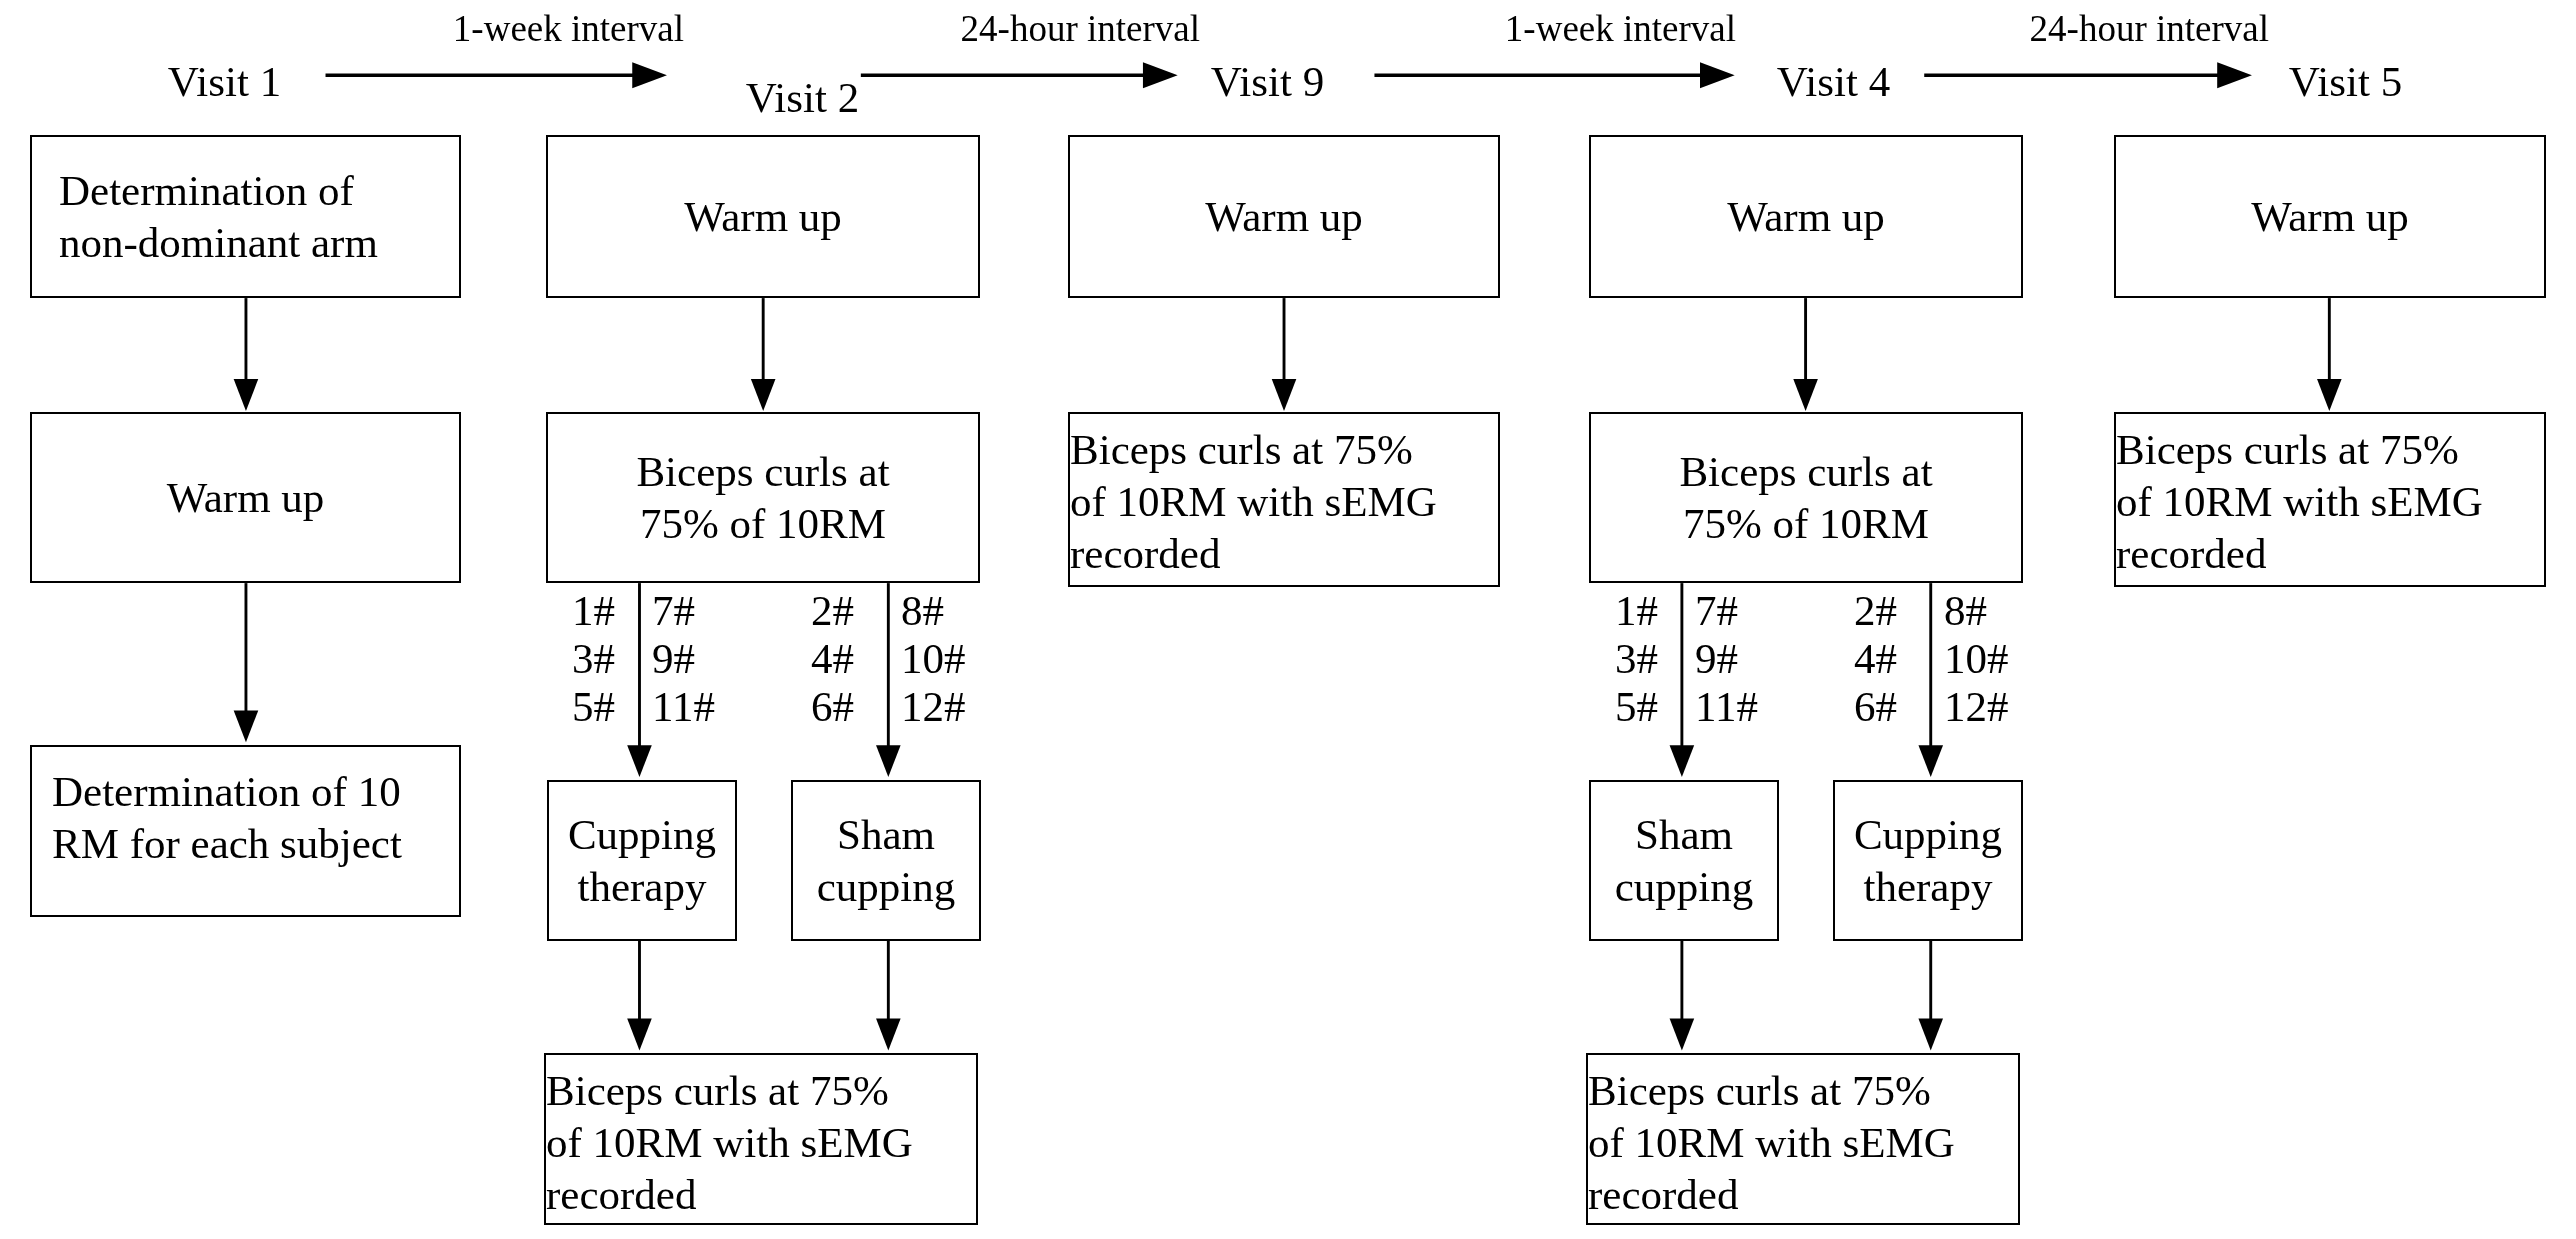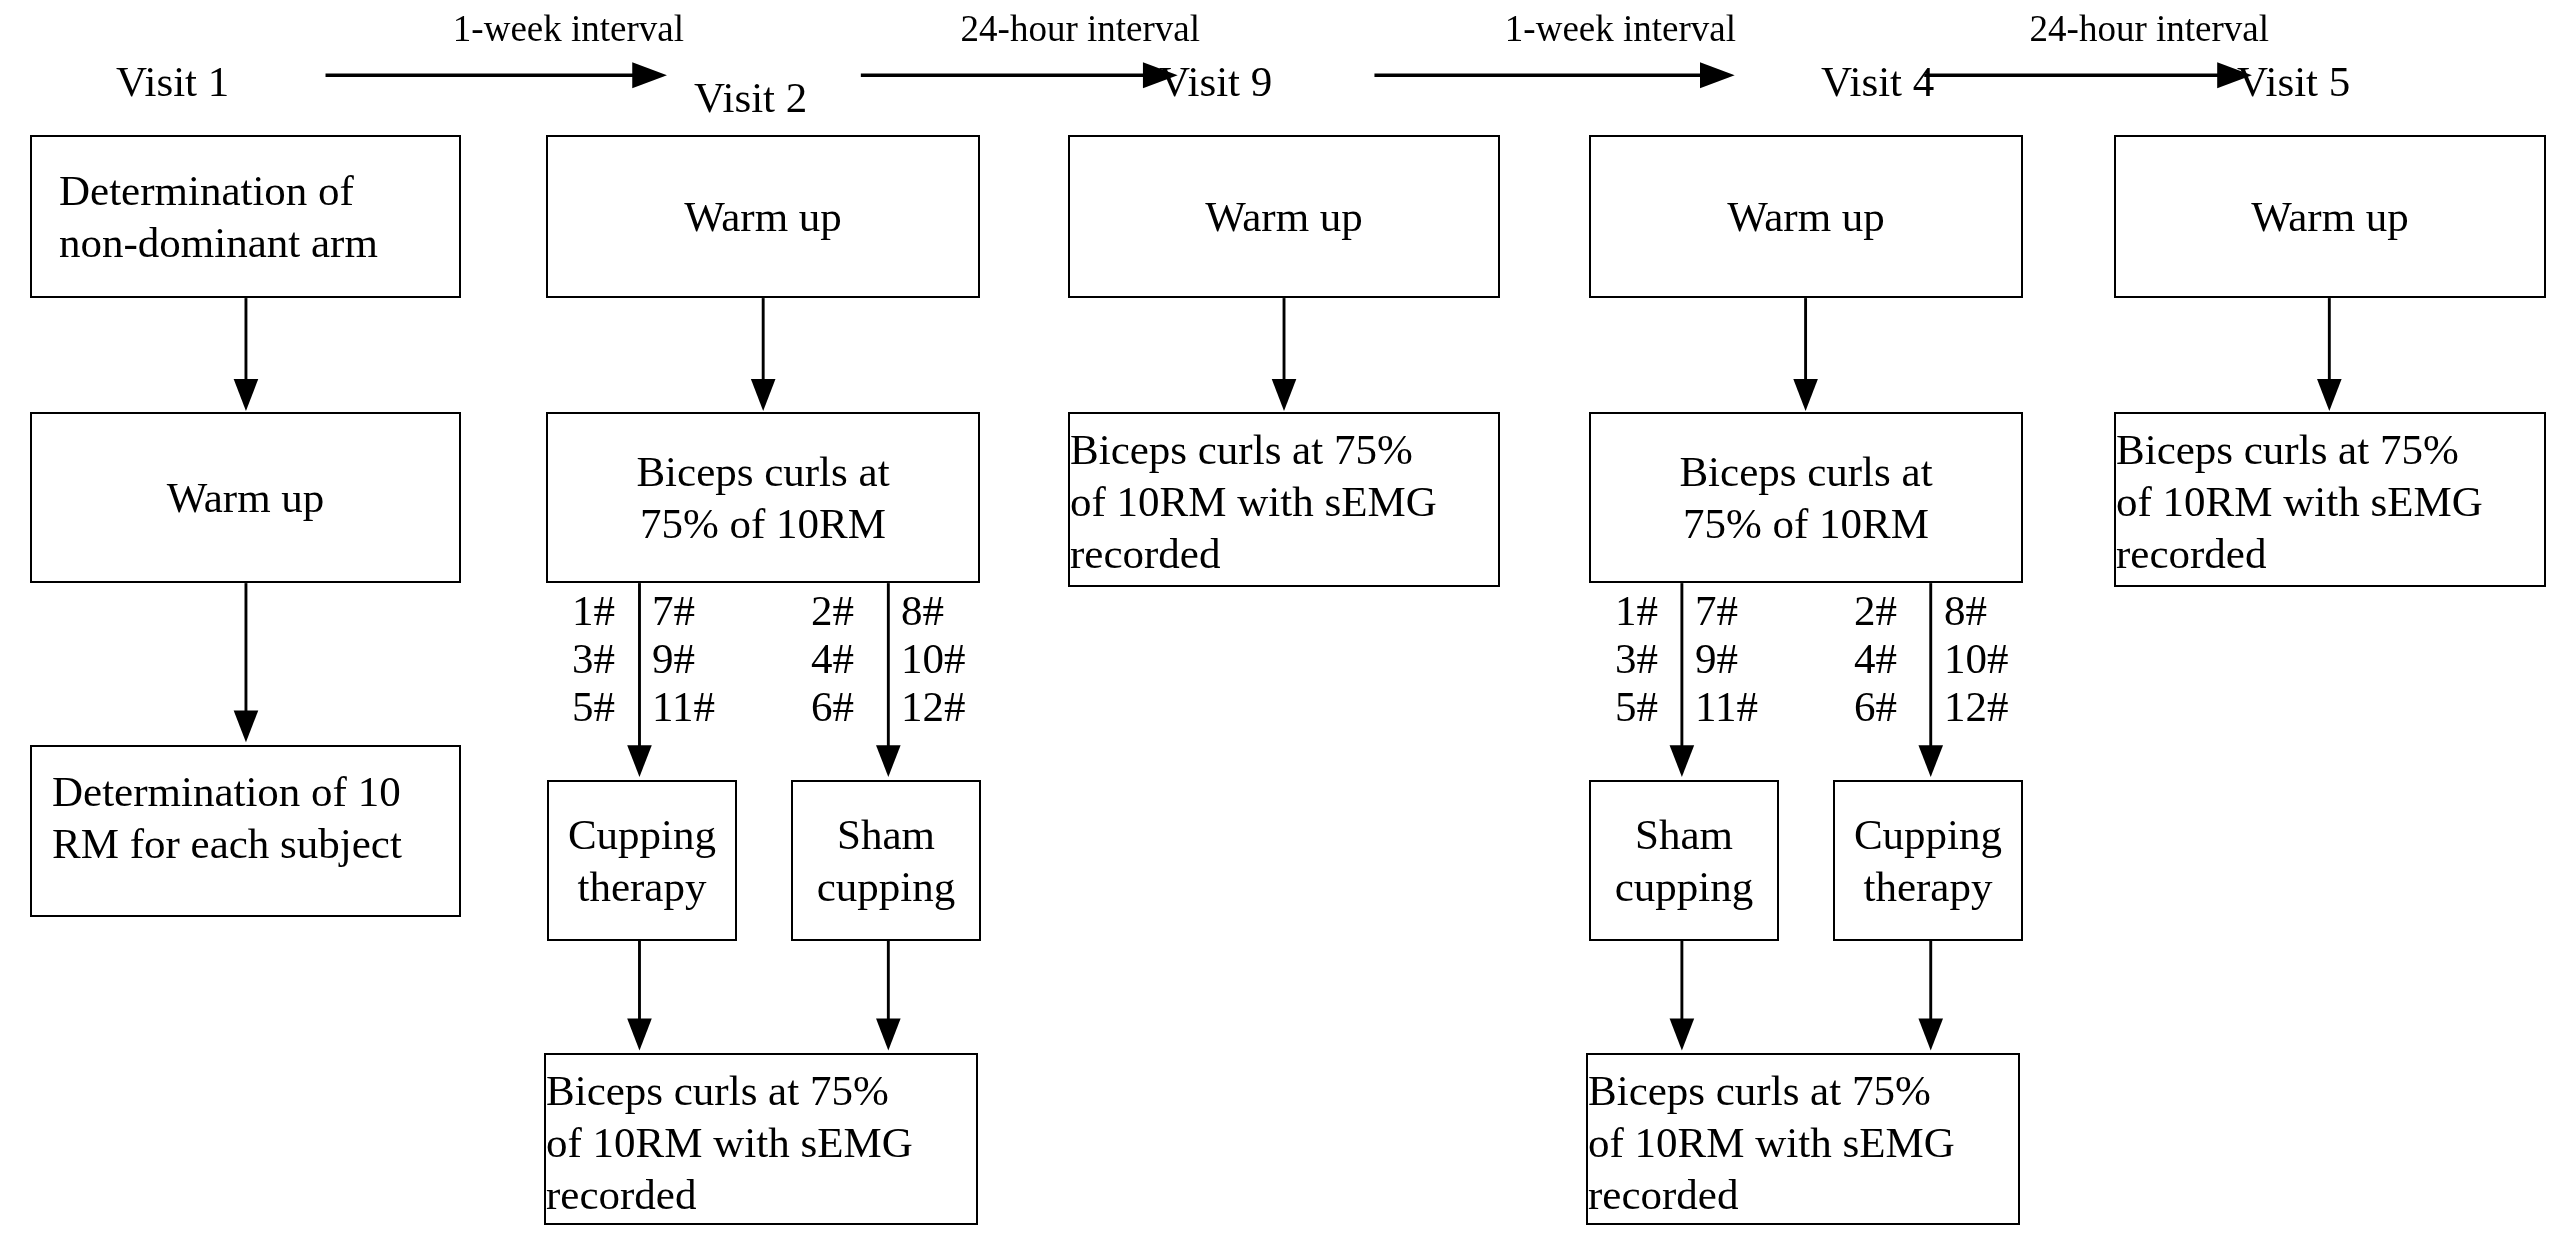--- a/index.html
+++ b/index.html
@@ -28,21 +28,21 @@
     line-height: 52px;
     white-space: pre-line;
   }
   .box.center { justify-content: center; text-align: center; }
   .box.leftpad { text-align: left; padding-right: 5.8px; }
   .box.toppad { align-items: flex-start; padding-top: 10px; }
   .visit-label {
     position: absolute;
     top: 56px; height: 52px;
     font-size: 43px; line-height: 52px;
-    white-space: nowrap;
+    text-align: center; white-space: nowrap;
   }
   .interval-label {
     position: absolute;
     top: 6px; height: 46px; width: 362px;
     font-size: 37px; line-height: 46px;
     text-align: right; white-space: nowrap;
   }
   .subjects {
     position: absolute;
     top: 587px; height: 148px;
@@ -140,21 +140,21 @@
       <g>
         <line x1="2669" y1="1300" x2="2669" y2="1410"></line>
         <polygon points="2669,1452 2652,1408 2686,1408" stroke="none"></polygon>
       </g>
     </g>
   </svg>
 
   <div class="visit-label" style="left:116px;width:217px;">Visit 1</div>
   <div class="visit-label" style="left:694px;width:217px;margin-top:16px;">Visit 2</div>
   <div class="visit-label" style="left:1159px;width:217px;">Visit 9</div>
-  <div class="visit-label" style="left:1821px;width:217px;">Visit 4</div>
+  <div class="visit-label" style="left:1725px;width:217px;">Visit 4</div>
   <div class="visit-label" style="left:2237px;width:217px;">Visit 5</div>
 
   <div class="interval-label" style="left:322px;">1-week interval</div>
   <div class="interval-label" style="left:838px;">24-hour interval</div>
   <div class="interval-label" style="left:1374px;">1-week interval</div>
   <div class="interval-label" style="left:1907px;">24-hour interval</div>
 
   <div class="box leftpad" style="left:30px;top:135px;width:431px;height:163px;padding-left:27px;">Determination of
 non-dominant arm</div>
   <div class="box center" style="left:546px;top:135px;width:434px;height:163px;">Warm up</div>

